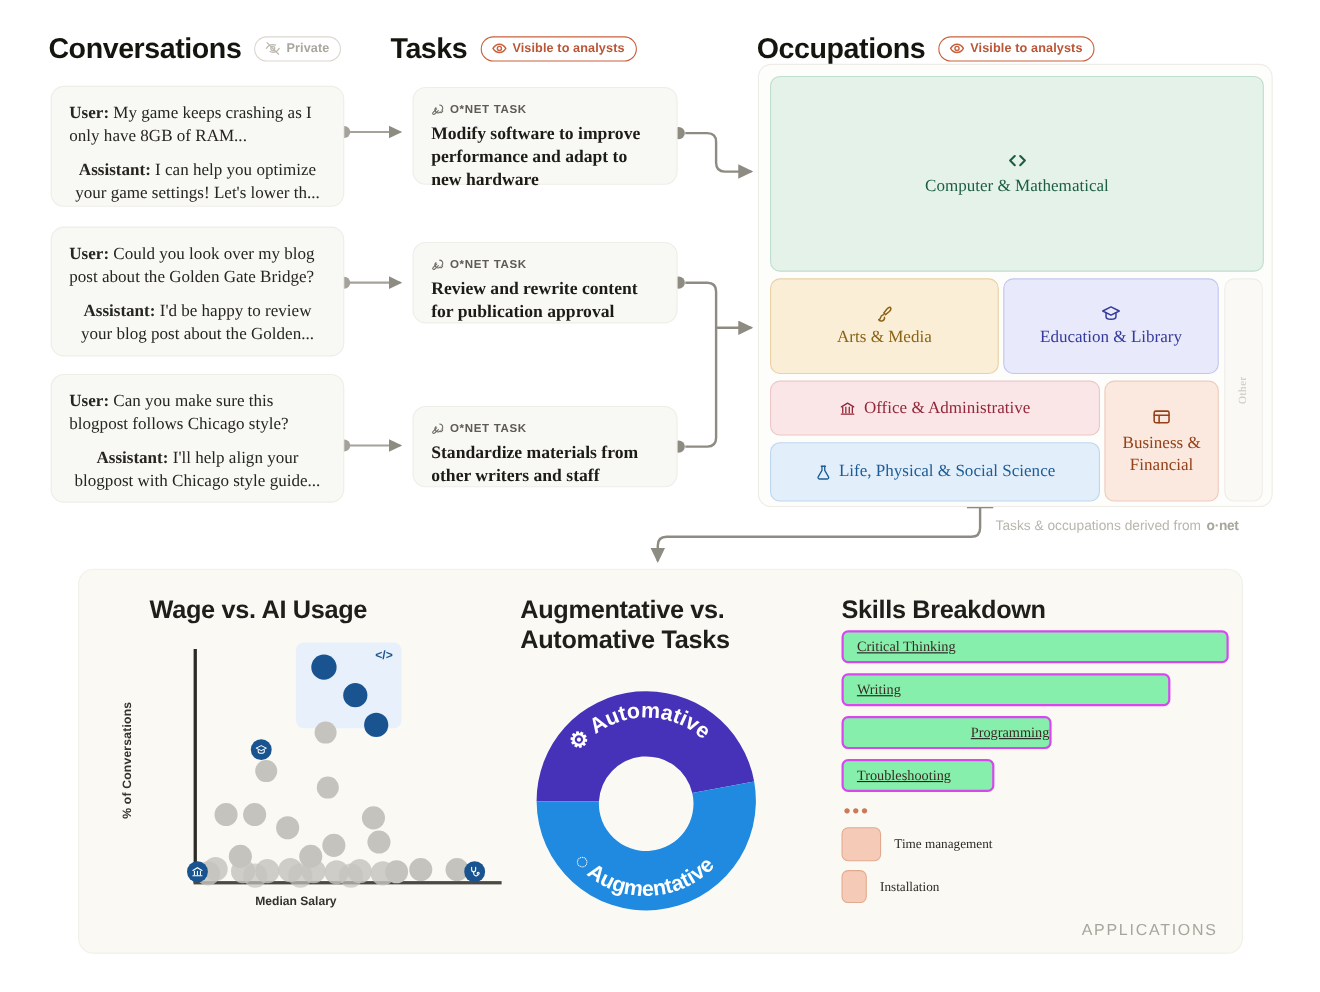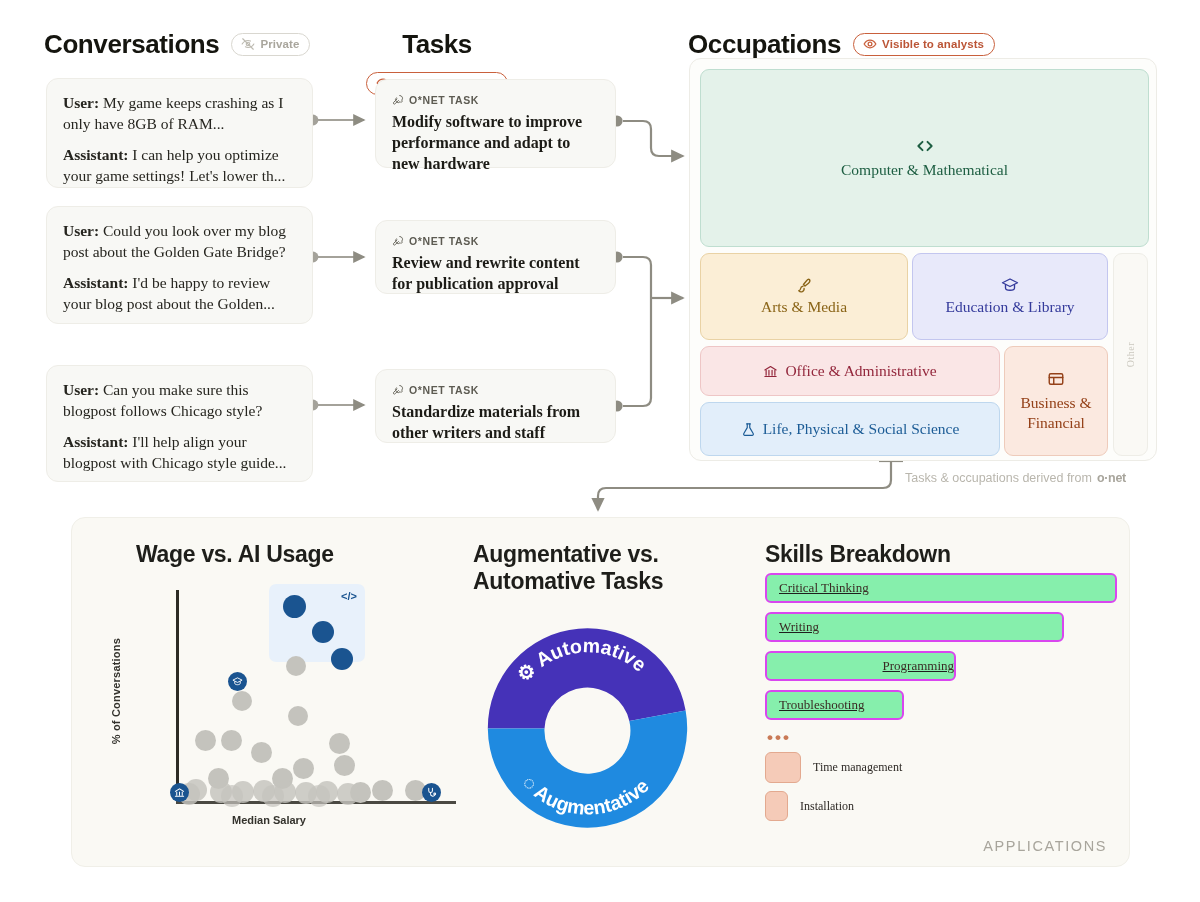--- a/index.html
+++ b/index.html
@@ -30,21 +30,21 @@
   
   .card {
     position:absolute; background:#f8f8f5; border-radius:12px;
     border:1px solid #eeede7;
     padding:14px 16px;
   }
   .conv-line {
     font-family:"Liberation Serif", serif; font-size:15.5px; line-height:1.35;
     color:#26251f;
   }
-  .conv-line + .conv-line { margin-top:10px; }
+  .conv-line + .conv-line { margin-top:10px;text-align:center; }
   .conv-line b { font-weight:700; }
 
   .task-kicker {
     display:flex; align-items:center; gap:5px;
     font-size:10.5px; font-weight:700; letter-spacing:0.6px;
     color:#5d5b52; margin-bottom:6px;
   }
   .task-title {
     font-family:"Liberation Serif", serif; font-weight:700;
     font-size:16px; line-height:1.3; color:#1c1b16;
@@ -171,21 +171,21 @@
   <div class="badge">
     <svg width="14" height="14" viewBox="0 0 24 24" fill="none" stroke="#bdbab1" stroke-width="2" stroke-linecap="round">
       <path d="M2 12s3.5-6 10-6c1.6 0 3 .4 4.2 1M22 12s-3.5 6-10 6c-1.7 0-3.2-.4-4.4-1.1"></path>
       <circle cx="12" cy="12" r="3"></circle>
         <path d="M3 3l18 18"></path>
     </svg>
     <span>Private</span>
   </div>
 </div>
 
-<div class="col-head" style="left:366px; top:29px;flex-direction:column;">
+<div class="col-head" style="left:355px; top:29px;">
   <h2>Tasks</h2>
   <div class="badge analysts">
     <svg width="14" height="14" viewBox="0 0 24 24" fill="none" stroke="#c9603c" stroke-width="2.2">
       <path d="M2 12s3.8-6.5 10-6.5S22 12 22 12s-3.8 6.5-10 6.5S2 12 2 12z"></path>
         <circle cx="12" cy="12" r="3.2"></circle>
     </svg>
     <span>Visible to analysts</span>
   </div>
 </div>
 
@@ -215,21 +215,21 @@
   <div class="conv-line">
     <b>User:</b>
     <span> Could you look over my blog post about the Golden Gate Bridge?</span>
   </div>
   <div class="conv-line">
     <b>Assistant:</b>
     <span>I'd be happy to review your blog post about the Golden...</span>
   </div>
 </div>
 
-<div class="card" style="left:46px; top:365px; width:267px; height:117px;">
+<div class="card" style="left:46px; top:340px; width:267px; height:117px;">
   <div class="conv-line">
     <b>User:</b>
     <span>Can you make sure this blogpost follows Chicago style?</span>
   </div>
   <div class="conv-line">
     <b>Assistant:</b>
     <span>I'll help align your blogpost with Chicago style guide...</span>
   </div>
 </div>
 

